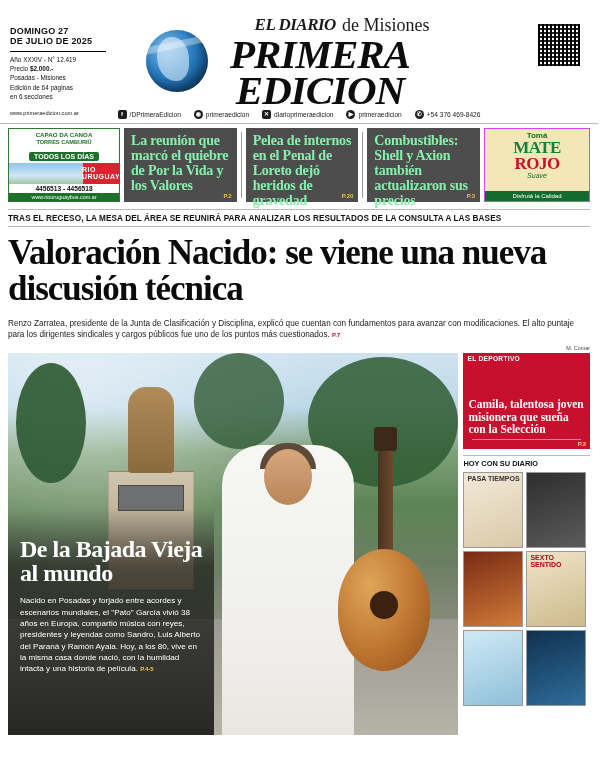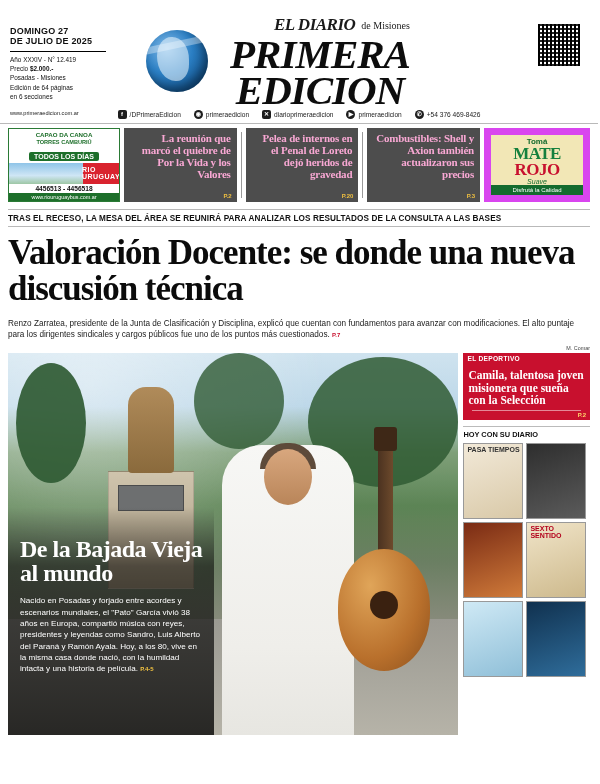--- a/index.html
+++ b/index.html
@@ -22,21 +22,21 @@
   .mh-date { font-weight: bold; font-size: 9px; line-height: 1.15; letter-spacing: .2px; }
   .mh-rule { border-top: 1px solid #000; margin: 4px 0 3px 0; width: 96px; }
   .mh-meta { font-size: 6.4px; line-height: 1.45; color: #111; }
   .mh-meta b { font-weight: bold; }
   .mh-site { margin-top: 9px; font-size: 5.6px; color: #222; }
 
   .mh-center { flex: 1; position: relative; text-align: center; padding-top: 2px; }
   .mh-brandrow { display: flex; align-items: center; justify-content: center; gap: 6px; height: 26px;}
   .mh-elgrande { font-family: "Liberation Serif", serif; font-style: italic; font-weight: bold;
                  font-size: 17px; color: #1a1a1a; letter-spacing: -0.5px; margin-left: 44px; }
-  .mh-demisiones { font-family: "Liberation Serif", serif; font-size: 10px; color:#1a1a1a; }
+  .mh-demisiones { font-family: "Liberation Serif", serif; font-size: 18px; color:#1a1a1a; }
   .mh-title { position: relative; margin-top: -2px; }
   .mh-primera, .mh-edicion {
     font-family: "Liberation Serif", serif; font-weight: bold; font-style: italic;
     color: #0d0d0d; line-height: .88; letter-spacing: -1px;
   }
   .mh-primera { font-size: 41px; }
   .mh-edicion { font-size: 41px; }
   .globe {
     position: absolute; left: 24px; top: -6px; width: 62px; height: 62px; border-radius: 50%;
     background: radial-gradient(circle at 34% 30%, #7fb8e6 0%, #2b7fc4 42%, #14558f 75%, #0d3f6d 100%);
@@ -88,28 +88,28 @@
   .al-photo { flex:1; background: linear-gradient(#8fc4e8,#cfe6f5 60%,#9ec7a5); }
   .al-logo { width: 36px; background:#d9232e; color:#fff; display:flex; align-items:center;
              justify-content:center; font-size:7px; font-weight:bold; letter-spacing:.5px;}
   .al-bot { background:#fff; text-align:center; font-size:6.6px; font-weight:bold; color:#111; padding:1px;}
   .al-url { background:#1d6f2a; color:#fff; font-size:5.4px; text-align:center; padding:1px;}
 
   .tease-col {
     flex: 1; background: #4d4d4d; color: #fff; padding: 5px 6px 4px 7px; position: relative;
   }
   .tease-col h3 {
-    font-family: "Liberation Serif", serif; font-weight: bold; font-size: 11px;
-    line-height: 1.08; color: #f9a8d4; letter-spacing: -.2px; text-align: right;
+    font-family: "Liberation Serif", serif; font-weight: bold; font-size: 14px;
+    line-height: 1.08; color: #86efac; letter-spacing: -.2px;
   }
   .tease-col .pg { position: absolute; right: 5px; bottom: 3px; font-size: 6px; color:#f0c040; font-weight:bold;}
   .sep { width: 1px; background: #9a9a9a; margin: 4px 0; }
 
   .ad-right {
-    width: 106px; border:7px solid #d946ef; background: #f2e7b6; position: relative; overflow: hidden;
+    width: 106px; border:1px solid #d946ef; background: #f2e7b6; position: relative; overflow: hidden;
     display:flex; flex-direction:column; align-items:center; justify-content:flex-start;
   }
   .ar-t { font-size: 8px; font-weight: bold; color:#146b2e; margin-top:2px;}
   .ar-m { font-family:"Liberation Serif",serif; font-weight:bold; font-size:17px; color:#15803d; line-height:.95; letter-spacing:-.5px;}
   .ar-r { font-family:"Liberation Serif",serif; font-weight:bold; font-size:17px; color:#c8102e; line-height:.95; letter-spacing:-.5px;}
   .ar-s { font-size: 7px; font-style: italic; color:#146b2e; }
   .ar-b { position:absolute; bottom:0; left:0; right:0; background:#146b2e; color:#fff;
           font-size:6px; text-align:center; padding:2px 0;}
 
   
@@ -182,21 +182,21 @@
   .cap-text { margin-top: 10px; font-size: 8.1px; line-height: 1.4; }
   .cap-text .pg { color:#f5c542; font-weight:bold; font-size:6px;}
 
   
   .rail { width: 127px; }
   .rail-hdr {
     background:#c8102e; color:#fff; font-size:6.6px; font-weight:bold; padding:2px 4px;
     letter-spacing:.3px;
   }
   .rail-card { background:#c8102e; color:#fff; padding: 5px 5px 6px 5px; position:relative; }
-  .rail-card h4 { font-family:"Liberation Serif",serif; font-weight:bold; font-size:11.5px; line-height:1.08;}
+  .rail-card h4 { font-family:"Liberation Serif",serif; font-weight:bold; font-size:11.5px; line-height:1.08;margin-top:29px;}
   .rail-card .pg { position:absolute; right:4px; bottom:2px; font-size:6px; color:#ffd66b; font-weight:bold;}
   .rail-divider { height:1px; background:rgba(255,255,255,.5); margin:3px 4px;}
   .rail-hoy { border-top:1px solid #bbb; margin-top:6px; padding-top:3px;
               font-size:7.4px; font-weight:bold; color:#111;}
   .mags { display:flex; flex-wrap:wrap; gap:3px; margin-top:4px; }
   .mag { width: 60px; height: 76px; border:1px solid #999; position:relative; overflow:hidden;
          font-size:5.4px; color:#fff; }
   .mag .mt { position:absolute; top:2px; left:3px; font-weight:bold; font-size:7px; }
   .m1 { background: linear-gradient(160deg,#f2e9d8,#d9c9a8); color:#333;}
   .m2 { background: linear-gradient(160deg,#2e2e2e,#5b5b5b);}
@@ -300,21 +300,21 @@
     <div class="ad-right">
       <div class="ar-t">Tomá</div>
       <div class="ar-m">MATE</div>
       <div class="ar-r">ROJO</div>
       <div class="ar-s">Suave</div>
       <div class="ar-b">Disfrutá la Calidad</div>
     </div>
   </div>
 
   <div class="kicker">TRAS EL RECESO, LA MESA DEL ÁREA SE REUNIRÁ PARA ANALIZAR LOS RESULTADOS DE LA CONSULTA A LAS BASES</div>
-  <h1 class="headline">Valoración Docente: se donde una nueva discusión técnica</h1>
+  <h1 class="headline">Valoración Nacido: se viene una nueva discusión técnica</h1>
   <p class="standfirst">
     <span>Renzo Zarratea, presidente de la Junta de Clasificación y Disciplina, explicó que cuentan con fundamentos para avanzar con modificaciones. El alto puntaje para los dirigentes sindicales y cargos públicos fue uno de los puntos más cuestionados.</span>
     <span class="pg">P.7</span>
   </p>
   <div class="credit">M. Comar</div>
 
   <div class="body">
 
     <div class="photo-col">
       <div class="photo"></div>

